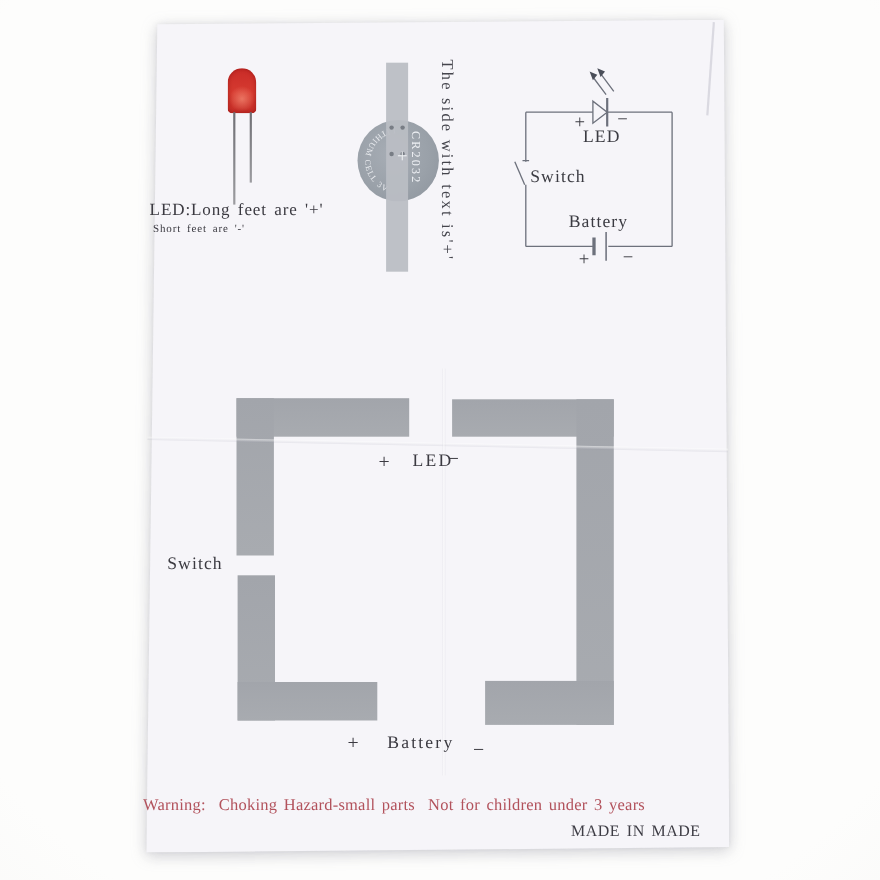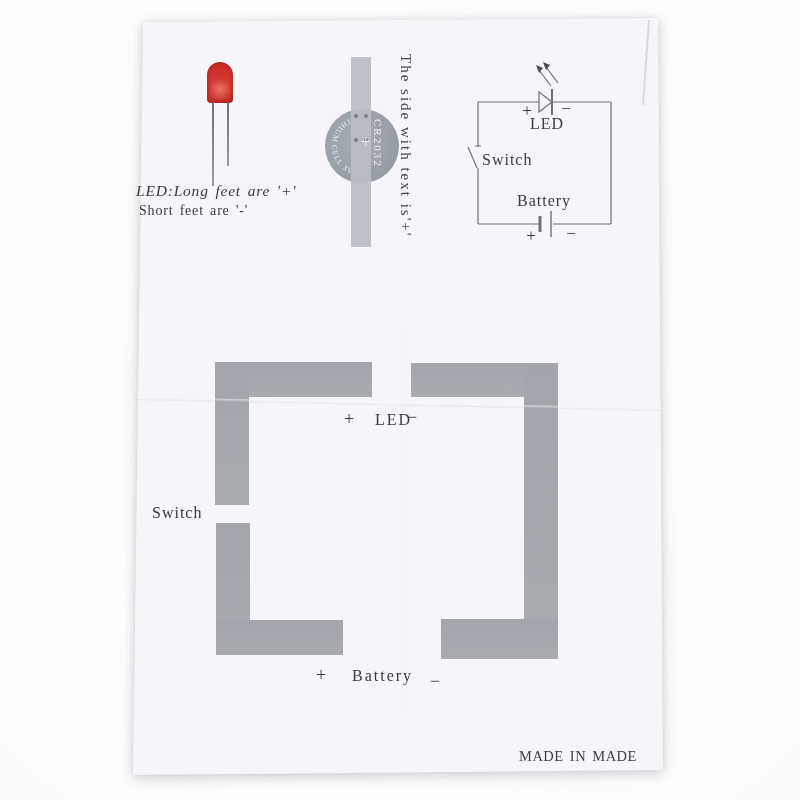--- a/index.html
+++ b/index.html
@@ -20,22 +20,22 @@
       #f6f5f9;
   }
   .crease{position:absolute;pointer-events:none;}
   .crease-h{left:134px;top:397px;width:528px;height:3px;transform:rotate(1.2deg);transform-origin:0 0;
     background:linear-gradient(180deg, rgba(255,255,255,.55), rgba(140,140,160,.15));}
   .crease-v{left:402px;top:335px;width:3px;height:370px;
     background:linear-gradient(90deg, rgba(140,140,160,.10), rgba(255,255,255,.5), rgba(140,140,160,.09));}
   .crease-tr{left:645px;top:20px;width:2px;height:85px;transform:rotate(4deg);background:rgba(160,160,175,.32);}
 
   .text{position:absolute;color:#3b3a41;white-space:pre;}
-  .led-note1{left:136px;top:182px;font-size:15.5px;letter-spacing:.8px;word-spacing:2px;font-style:italic;}
-  .led-note2{left:139px;top:203px;font-size:14px;letter-spacing:.8px;word-spacing:2px;}
+  .led-note1{left:136px;top:182px;font-size:15.5px;letter-spacing:.8px;word-spacing:2px;}
+  .led-note2{left:139px;top:203px;font-size:10px;letter-spacing:.8px;word-spacing:2px;}
 
   .led-body{position:absolute;left:207px;top:62px;width:26px;height:41px;
     border-radius:13px 13px 4px 4px;
     background:
       radial-gradient(60% 38% at 50% 68%, rgba(255,166,140,.55), rgba(255,166,140,0) 75%),
       linear-gradient(180deg,#c92c28,#d63a30 55%,#c42d27);
     box-shadow:inset 0 0 4px rgba(130,12,12,.65);}
   .led-leg{position:absolute;width:2px;background:linear-gradient(#6f6f74,#9c9ca0);}
   .led-leg-long{left:212px;top:102px;height:84px;}
   .led-leg-short{left:227px;top:102px;height:64px;}
@@ -145,15 +145,16 @@
       <text x="72" y="61" text-anchor="middle" font-size="17">+</text>
       <text x="111" y="59" text-anchor="middle" font-size="17">−</text>
       <text x="92" y="74" text-anchor="middle" font-size="16" letter-spacing="1">LED</text>
       <text x="27" y="110" font-size="16" letter-spacing="1">Switch</text>
       <text x="62" y="151" font-size="16" letter-spacing="1">Battery</text>
       <text x="76" y="186" text-anchor="middle" font-size="17">+</text>
       <text x="116" y="184" text-anchor="middle" font-size="17">−</text>
     </g>
   </svg>
 
+  <div class="text warning">Warning:  Choking Hazard-small parts  Not for children under 3 years</div>
   <div class="text made-in">MADE IN MADE</div>
 
 </div>
 
 </body></html>

